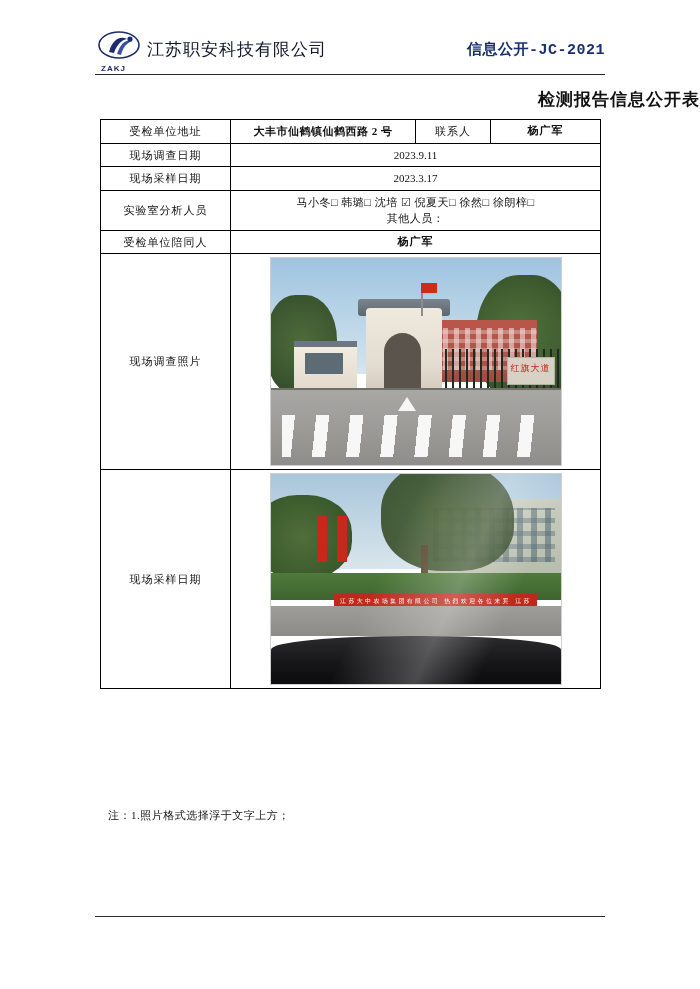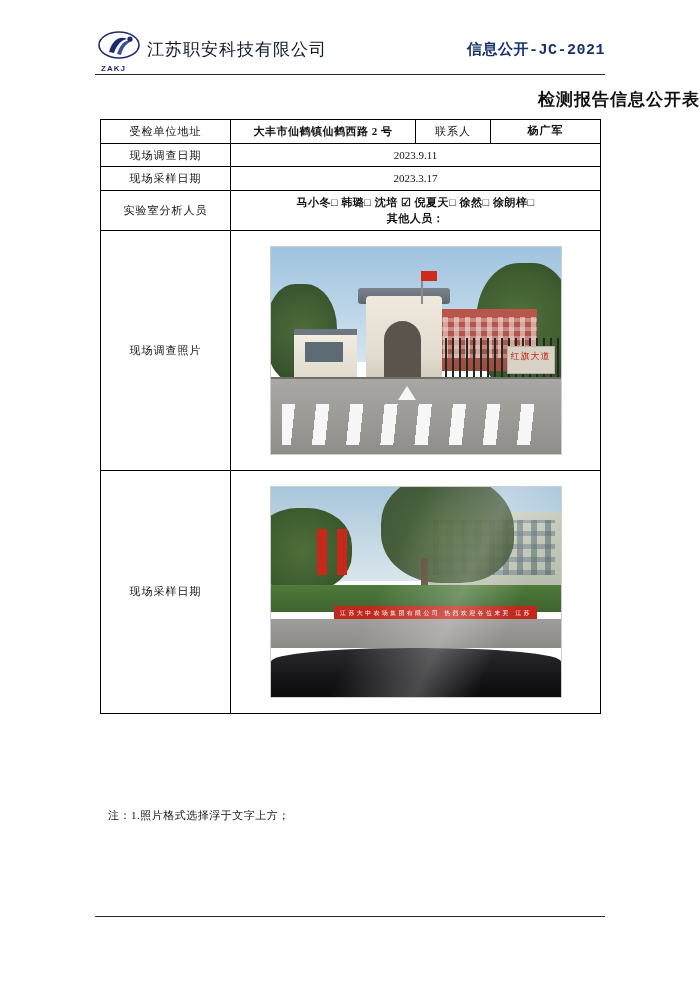--- a/index.html
+++ b/index.html
@@ -123,34 +123,33 @@
     font-family: Liberation Mono, monospace;
     letter-spacing: 1px;
   }
   .members {
     letter-spacing: 0.5px;
     white-space: nowrap;
     font-size: 11px;
   }
   .lab-cell {
     line-height: 1.9;
-    font-weight: bold;
   }
   .lab-others {
     display: block;
     text-align: center;
   }
   .photo-label {
     letter-spacing: 1px;
   }
   .photo-cell {
     padding: 10px 0;
   }
   .photo-box {
-    margin: 12px auto;
+    margin: 0 auto;
     position: relative;
     overflow: hidden;
     border: 1px solid #cfcfcf;
   }
   .photo1 { width: 290px; height: 207px; }
   .photo2 { width: 290px; height: 210px; }
 
   
   .p1-sky {
     position: absolute; left:0; top:0; width:100%; height:56%;
@@ -372,20 +371,24 @@
       <tr>
         <td class="lbl">现场采样日期</td>
         <td colspan="3">2023.3.17</td>
       </tr>
       <tr>
         <td class="lbl">实验室分析人员</td>
         <td class="members lab-cell" colspan="3">
           <span>马小冬□ 韩璐□ 沈培 ☑ 倪夏天□ 徐然□ 徐朗梓□</span>
           <span class="lab-others">其他人员：</span>
         </td>
+      </tr>
+      <tr>
+        <td class="lbl">受检单位陪同人</td>
+        <td class="val-sign" colspan="3">杨广军</td>
       </tr>
       <tr>
         <td class="photo-label">现场调查照片</td>
         <td class="photo-cell" colspan="3">
           <div class="photo-box photo1">
             <div class="p1-sky"></div>
             <div class="p1-trees-l"></div>
             <div class="p1-trees-r"></div>
             <div class="p1-bldg"></div>
             <div class="p1-bldg-win"></div>

